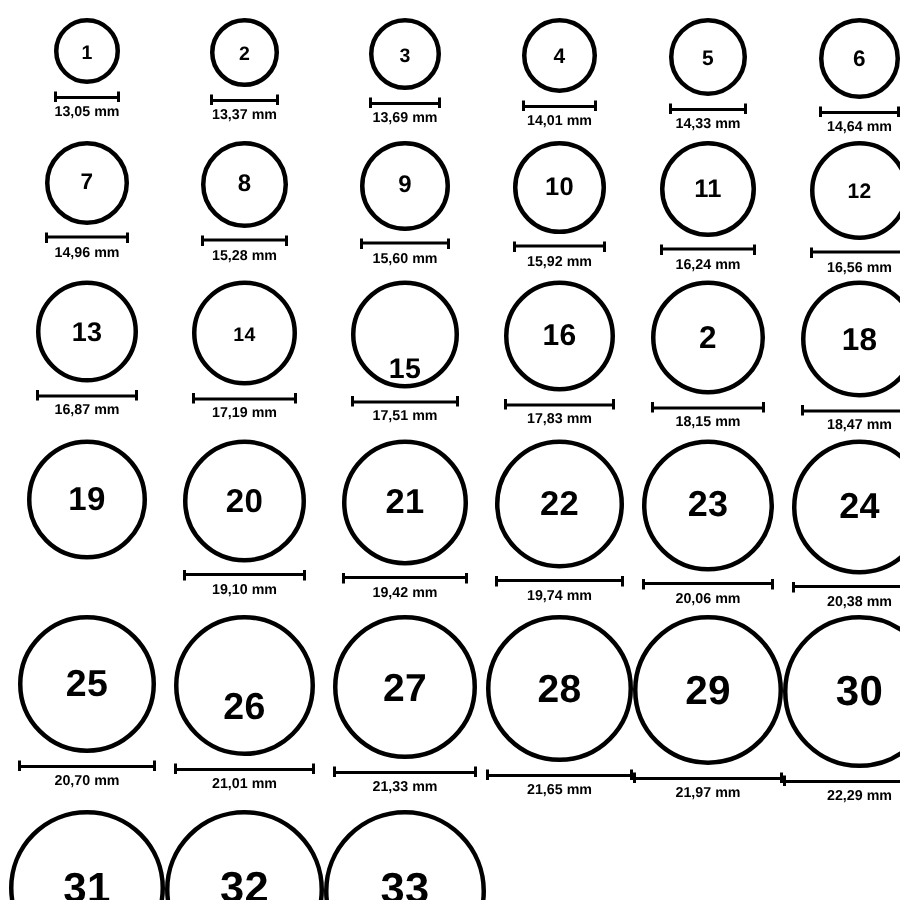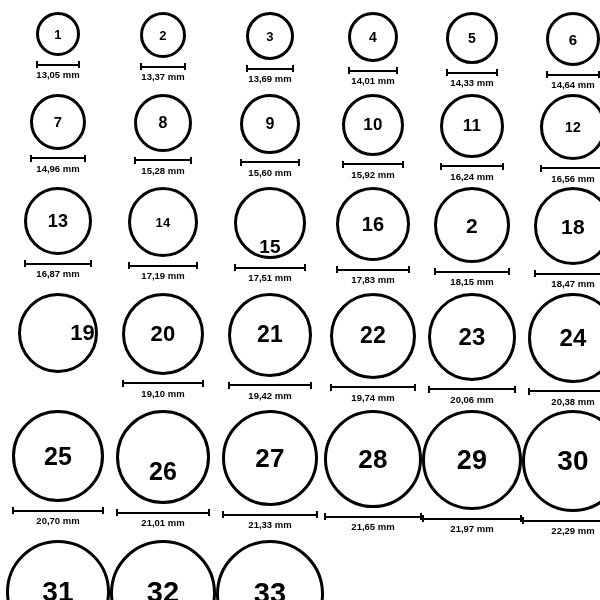--- a/index.html
+++ b/index.html
@@ -248,21 +248,21 @@
       <div class="cell">
         <div class="ring" style="width: 78px; height: 78px;">
           <div class="ring-label" style="font-size: 21px; text-align: right;">18</div>
         </div>
         <div class="measure">
           <div class="caliper" style="width: 78px;"></div>
           <div class="mm">18,47 mm</div>
         </div>
       </div>
       <div class="cell">
-        <div class="ring" style="width: 80px; height: 80px; justify-content: flex-end;">
+        <div class="ring" style="width: 80px; height: 80px;">
           <div class="ring-label" style="font-size: 22px;">19</div>
         </div>
       </div>
       <div class="cell">
         <div class="ring" style="width: 82px; height: 82px;">
           <div class="ring-label" style="font-size: 22px;">20</div>
         </div>
         <div class="measure">
           <div class="caliper" style="width: 82px;"></div>
           <div class="mm">19,10 mm</div>

